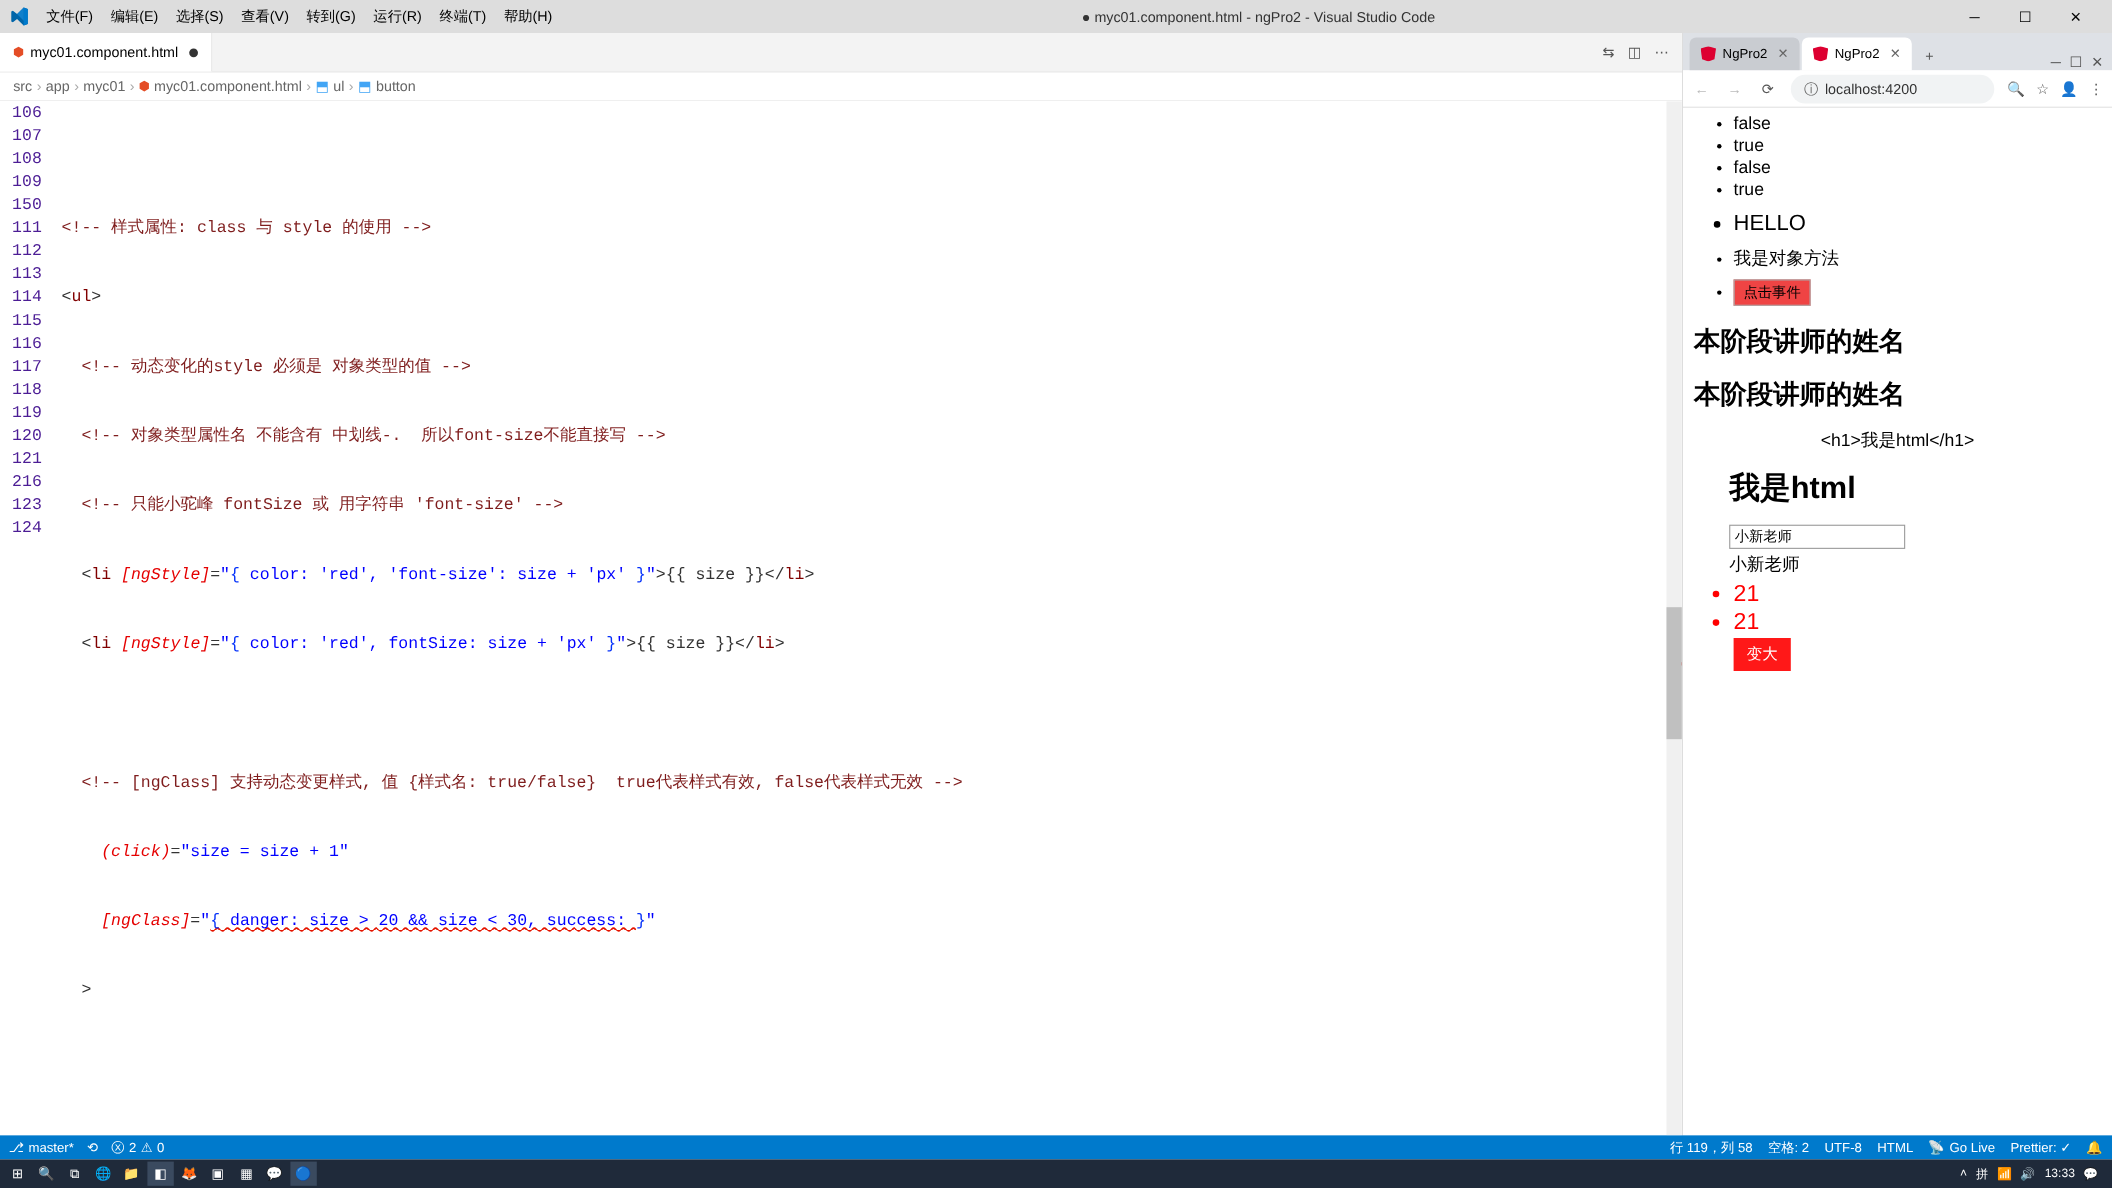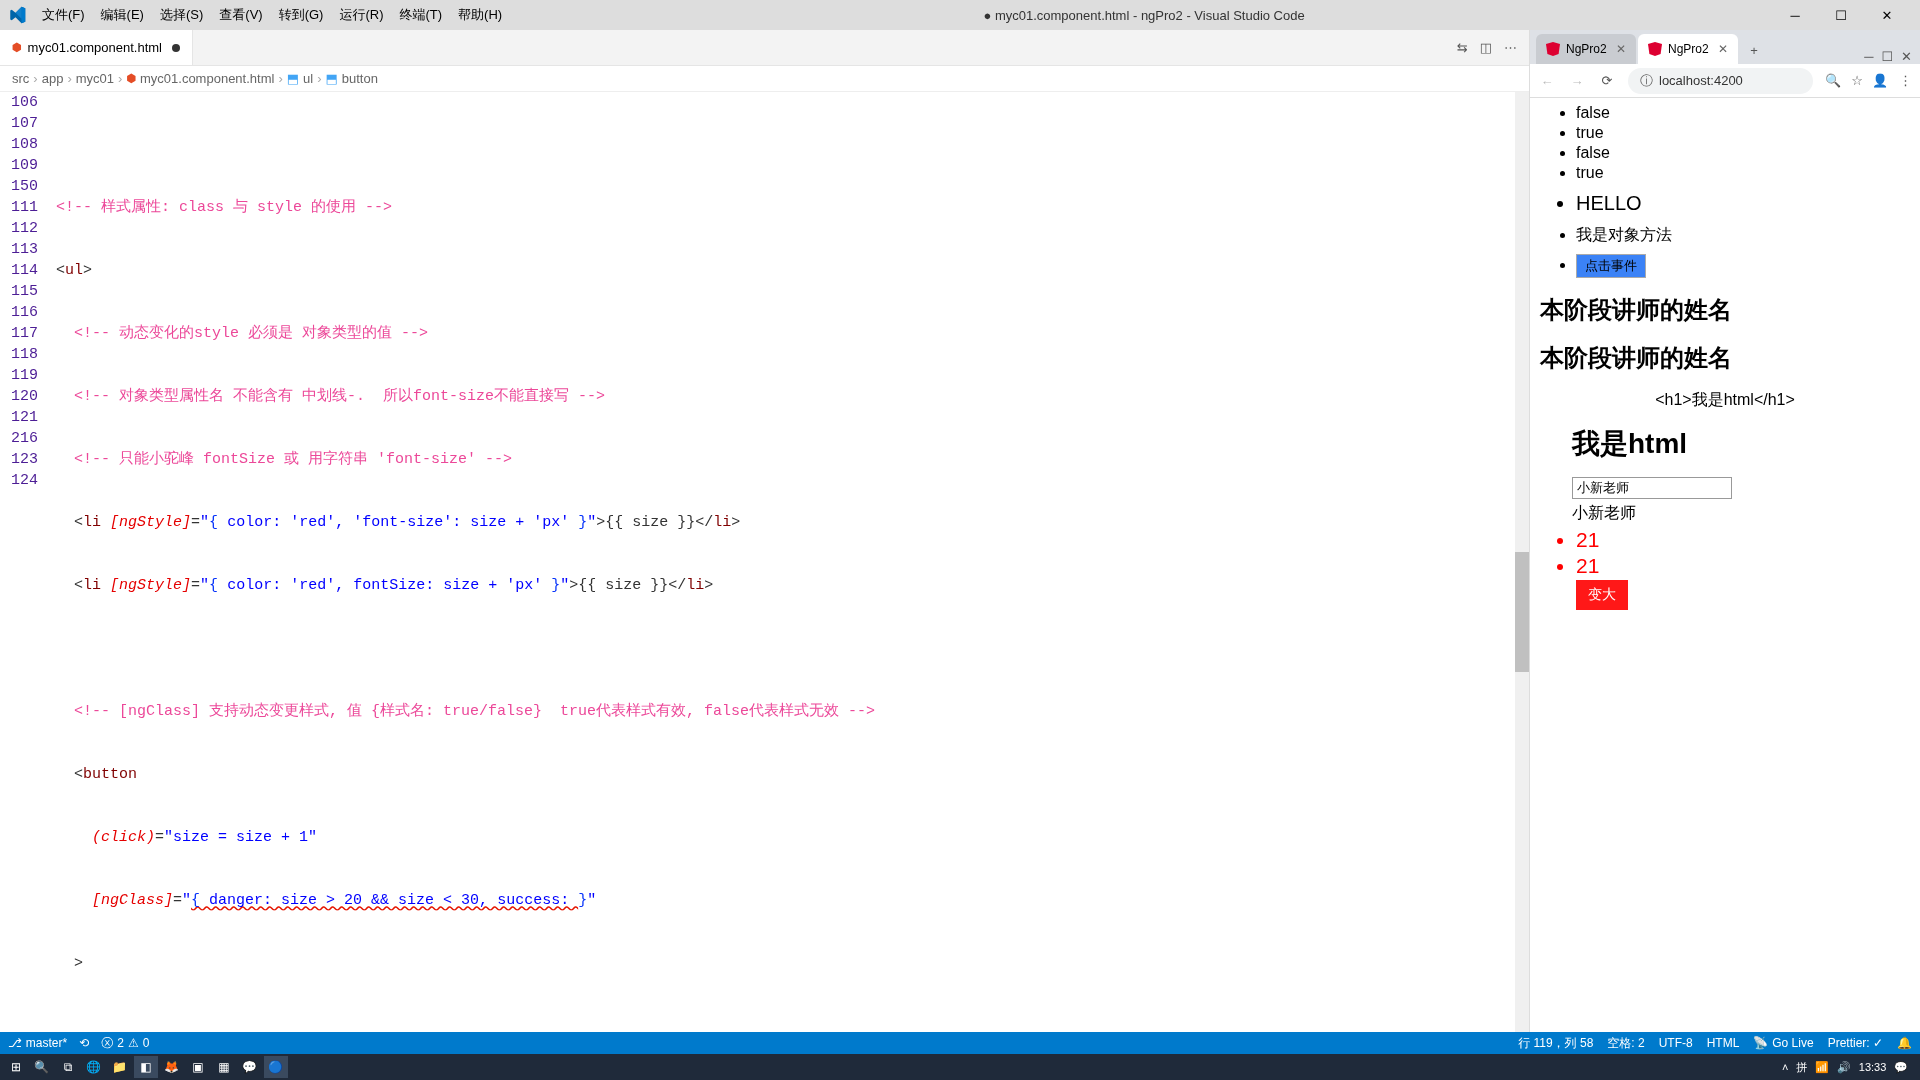--- a/index.html
+++ b/index.html
@@ -33,21 +33,21 @@
 .bc-item { display: flex; align-items: center; gap: 4px; }
 .bc-icon { color: #e44d26; font-size: 11px; font-weight: bold; }
 .bc-tag-icon { color: #42a5f5; }
 
 
 .editor { flex: 1; display: flex; font-family: Consolas, "Courier New", monospace; font-size: 15px; line-height: 21px; overflow: hidden; background: #fff; position: relative; }
 .gutter { width: 56px; text-align: right; padding-right: 18px; color: #4c1d95; user-select: none; }
 .gutter .ln { height: 21px; }
 .code { flex: 1; white-space: pre; overflow: hidden; }
 .code-line { height: 21px; }
-.tok-comment { color: #ec4899; }
+.tok-comment { color: #7f1d1d; }
 .tok-tag { color: #800000; }
 .tok-attr { color: #e50000; font-style: italic; text-align: center; }
 .tok-punc { color: #333; }
 .tok-string { color: #0000ff; }
 .tok-interp { color: #333; }
 .tok-bracket { color: #0431fa; }
 .error-underline { text-decoration: underline wavy #e51400; text-decoration-skip-ink: none; }
 
 
 .minimap { position: absolute; right: 0; top: 0; width: 14px; height: 100%; background: #f0f0f0; }
@@ -80,21 +80,21 @@
 .browser-content { flex: 1; background: #fff; overflow-y: auto; padding: 4px 10px; font-family: sans-serif; }
 .browser-content ul { padding-left: 36px; }
 .browser-content li { margin: 2px 0; font-size: 16px; }
 .page-h2 { font-size: 24px; font-weight: bold; margin: 16px 0; }
 .page-h1-big { font-size: 28px; font-weight: bold; margin: 14px 0; }
 .page-text { font-size: 16px; margin: 6px 0; text-align: center; }
 .page-input { width: 160px; height: 22px; border: 1px solid #999; padding: 0 4px; font-size: 13px; display: block; margin-left: 32px; }
 .page-name { font-size: 16px; margin: 4px 0 4px 32px; }
 .red-li { color: red; font-size: 21px !important; }
 .btn-red { background: #ff1818; color: #fff; border: none; padding: 6px 12px; font-size: 14px; margin-left: 36px; cursor: pointer; }
-.btn-plain { border: 1px solid #aaa; background: #3b82f6; padding: 2px 8px; font-size: 13px; }
+.btn-plain { border: 1px solid #aaa; background: #ef4444; padding: 2px 8px; font-size: 13px; }
 
 
 .taskbar { height: 26px; background: #1f2a3a; display: flex; align-items: center; padding: 0 4px; gap: 2px; }
 .taskbar .tb-ic { width: 24px; height: 22px; display: flex; align-items: center; justify-content: center; color: #fff; font-size: 12px; cursor: pointer; }
 .taskbar .tb-ic.active { background: #3a4a5f; }
 .tb-right { margin-left: auto; display: flex; align-items: center; gap: 8px; color: #fff; font-size: 11px; padding-right: 8px; }
 </style>
 </head>
 <body>
 
@@ -188,21 +188,20 @@
         <div class="code-line"></div>
         <div class="code-line tok-comment">&lt;!-- 样式属性: class 与 style 的使用 --&gt;</div>
         <div class="code-line"><span class="tok-punc">&lt;</span><span class="tok-tag">ul</span><span class="tok-punc">&gt;</span></div>
         <div class="code-line tok-comment">  &lt;!-- 动态变化的style 必须是 对象类型的值 --&gt;</div>
         <div class="code-line tok-comment">  &lt;!-- 对象类型属性名 不能含有 中划线-.  所以font-size不能直接写 --&gt;</div>
         <div class="code-line tok-comment">  &lt;!-- 只能小驼峰 fontSize 或 用字符串 'font-size' --&gt;</div>
         <div class="code-line">  <span class="tok-punc">&lt;</span><span class="tok-tag">li</span> <span class="tok-attr">[ngStyle]</span><span class="tok-punc">=</span><span class="tok-string">"</span><span class="tok-bracket">{</span><span class="tok-string"> color: 'red', 'font-size': size + 'px' </span><span class="tok-bracket">}</span><span class="tok-string">"</span><span class="tok-punc">&gt;</span><span class="tok-interp">{{ size }}</span><span class="tok-punc">&lt;/</span><span class="tok-tag">li</span><span class="tok-punc">&gt;</span></div>
         <div class="code-line">  <span class="tok-punc">&lt;</span><span class="tok-tag">li</span> <span class="tok-attr">[ngStyle]</span><span class="tok-punc">=</span><span class="tok-string">"</span><span class="tok-bracket">{</span><span class="tok-string"> color: 'red', fontSize: size + 'px' </span><span class="tok-bracket">}</span><span class="tok-string">"</span><span class="tok-punc">&gt;</span><span class="tok-interp">{{ size }}</span><span class="tok-punc">&lt;/</span><span class="tok-tag">li</span><span class="tok-punc">&gt;</span></div>
         <div class="code-line"></div>
         <div class="code-line tok-comment">  &lt;!-- [ngClass] 支持动态变更样式, 值 {样式名: true/false}  true代表样式有效, false代表样式无效 --&gt;</div>
-        <div class="code-line">  <span class="tok-punc">&lt;</span><span class="tok-tag">button</span></div>
         <div class="code-line">    <span class="tok-attr">(click)</span><span class="tok-punc">=</span><span class="tok-string">"size = size + 1"</span></div>
         <div class="code-line">    <span class="tok-attr">[ngClass]</span><span class="tok-punc">=</span><span class="tok-string">"</span><span class="error-underline"><span class="tok-bracket">{</span><span class="tok-string"> danger: size &gt; 20 &amp;&amp; size &lt; 30, success: </span></span><span class="tok-bracket">}</span><span class="tok-string">"</span></div>
         <div class="code-line">  <span class="tok-punc">&gt;</span></div>
         
         
         
         
       </div>
       <div class="minimap">
         <div class="minimap-mark" style="top:510px"></div>

